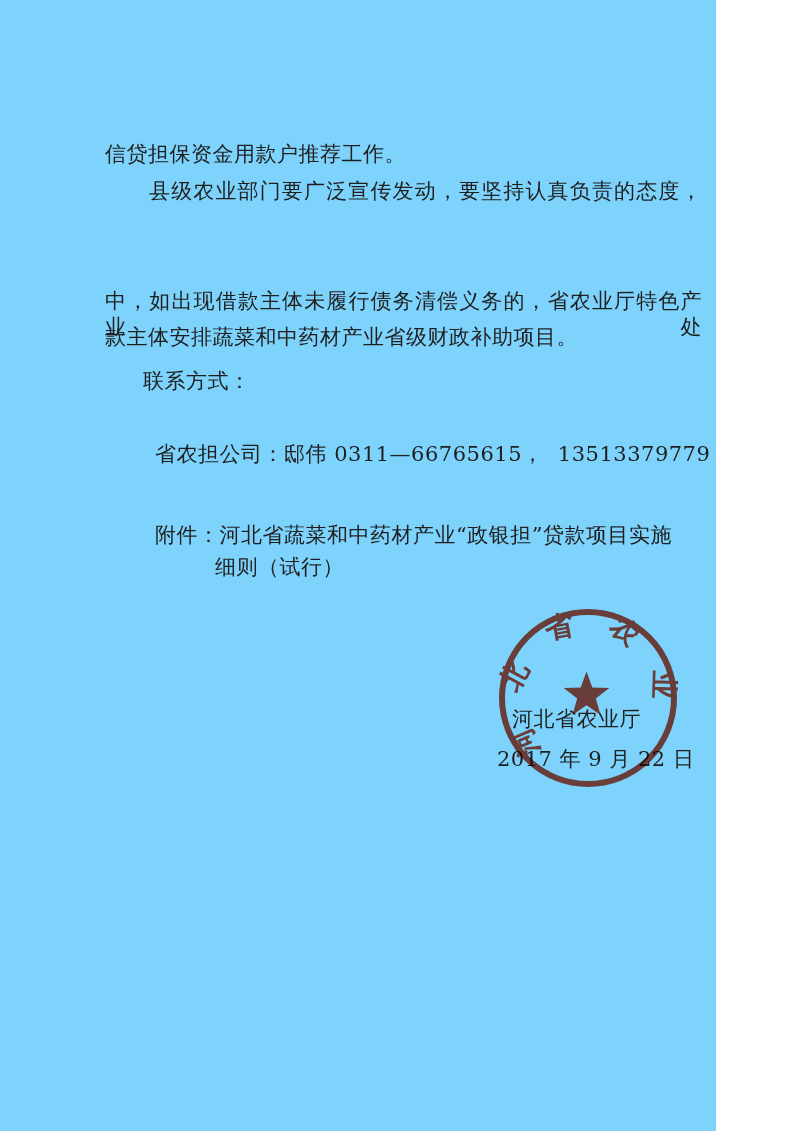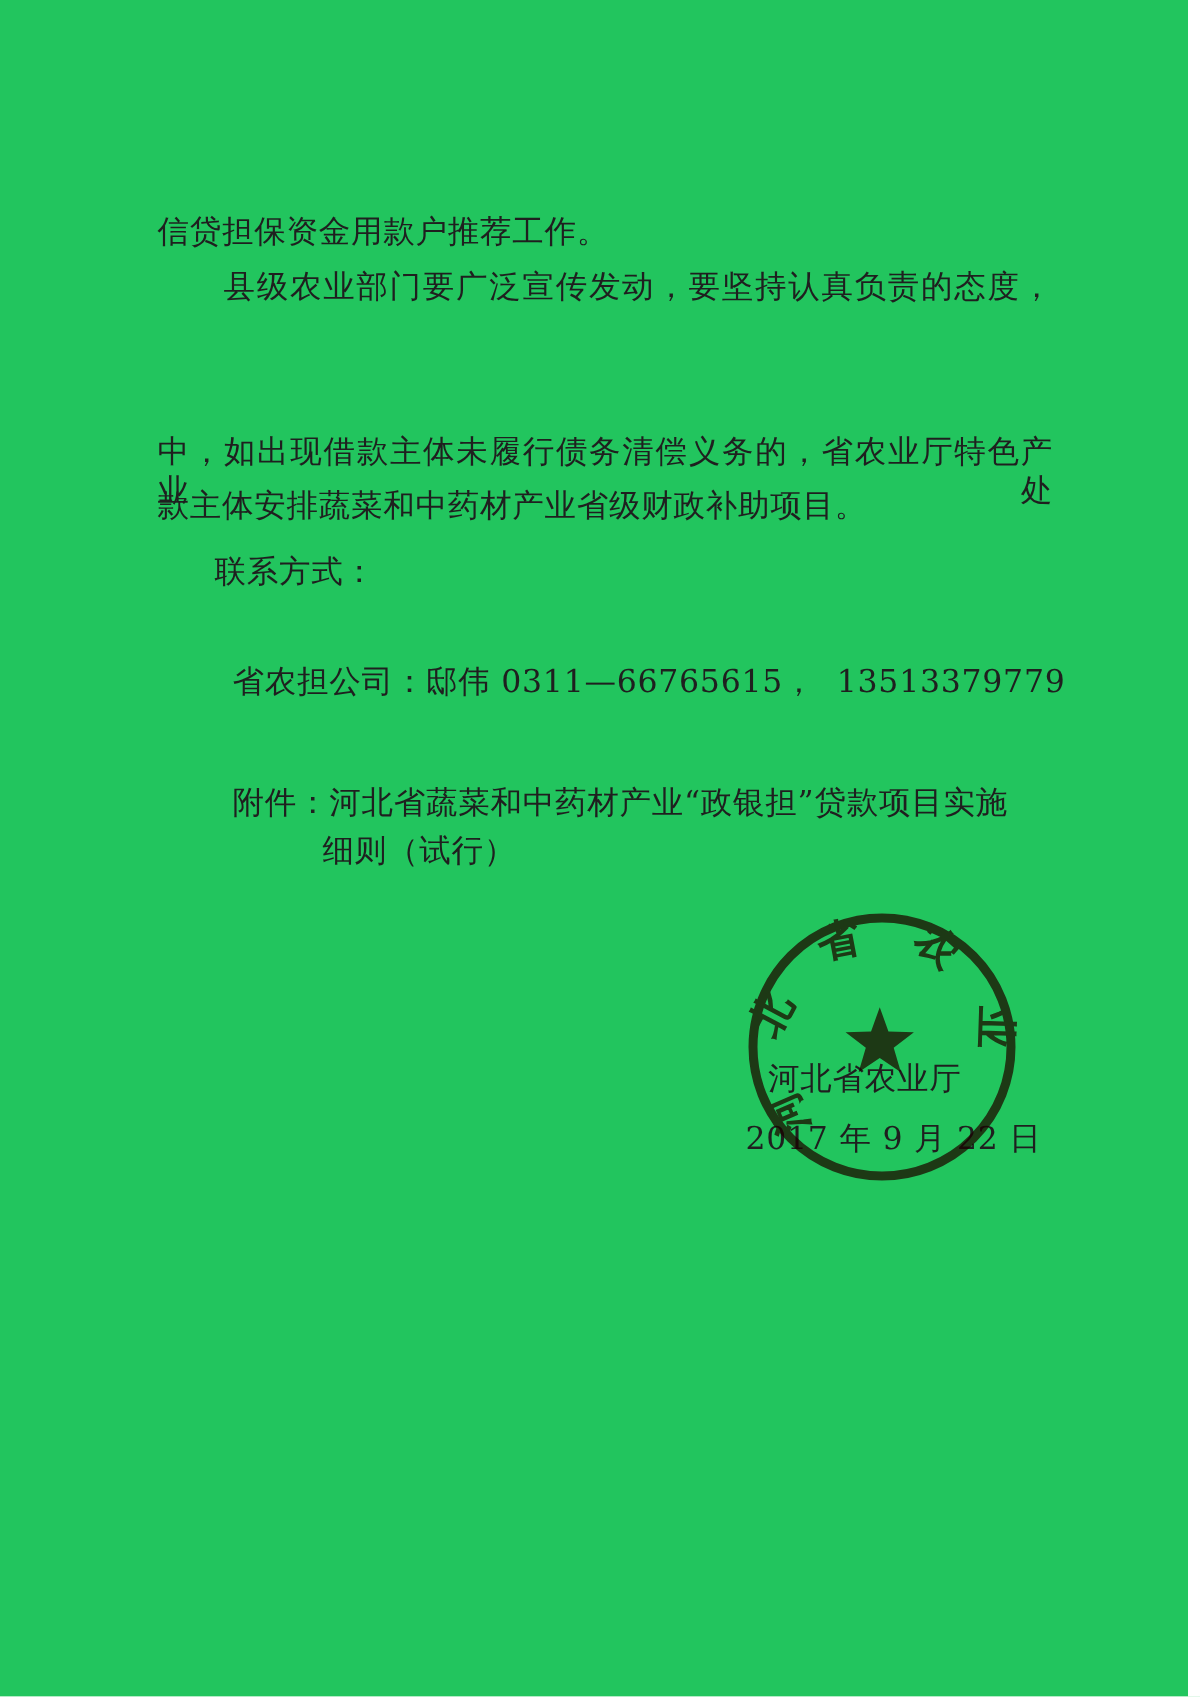--- a/index.html
+++ b/index.html
@@ -2,23 +2,23 @@
 <html><head>
 <meta charset="utf-8">
 <style>
   html, body {
     margin: 0;
     padding: 0;
     background: #ffffff;
   }
   .page {
     position: relative;
-    width: 792px;
+    width: 716px;
     height: 1131px;
-    background: #22c55e;
+    background: #7dd3fc;
     overflow: hidden;
     font-family: "DejaVu Serif", serif;
     color: #1f1f1f;
   }
   .line {
     position: absolute;
     font-size: 21px;
     line-height: 26px;
     letter-spacing: 0.5px;
     white-space: pre;

